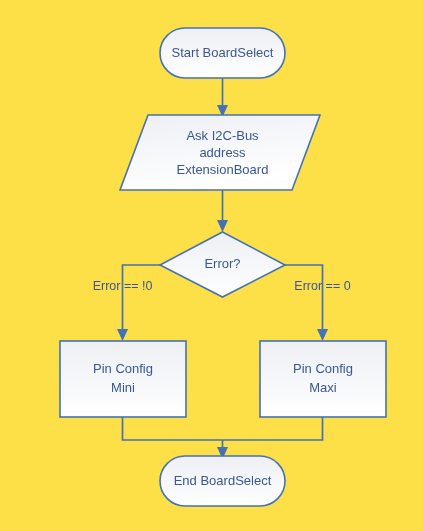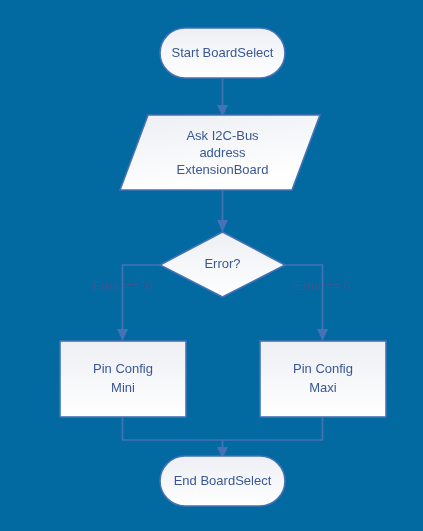--- a/index.html
+++ b/index.html
@@ -10,21 +10,21 @@
   body {
     width: 423px;
     height: 531px;
     font-family: "Liberation Sans", sans-serif;
     overflow: hidden;
   }
   #flowchart-root {
     position: relative;
     width: 423px;
     height: 531px;
-    background: #0369a1;
+    background: #fde047;
   }
   svg#flow-svg {
     display: block;
     width: 423px;
     height: 531px;
   }
   .node-shape {
     stroke: #4472B4;
     stroke-width: 1.6;
   }

